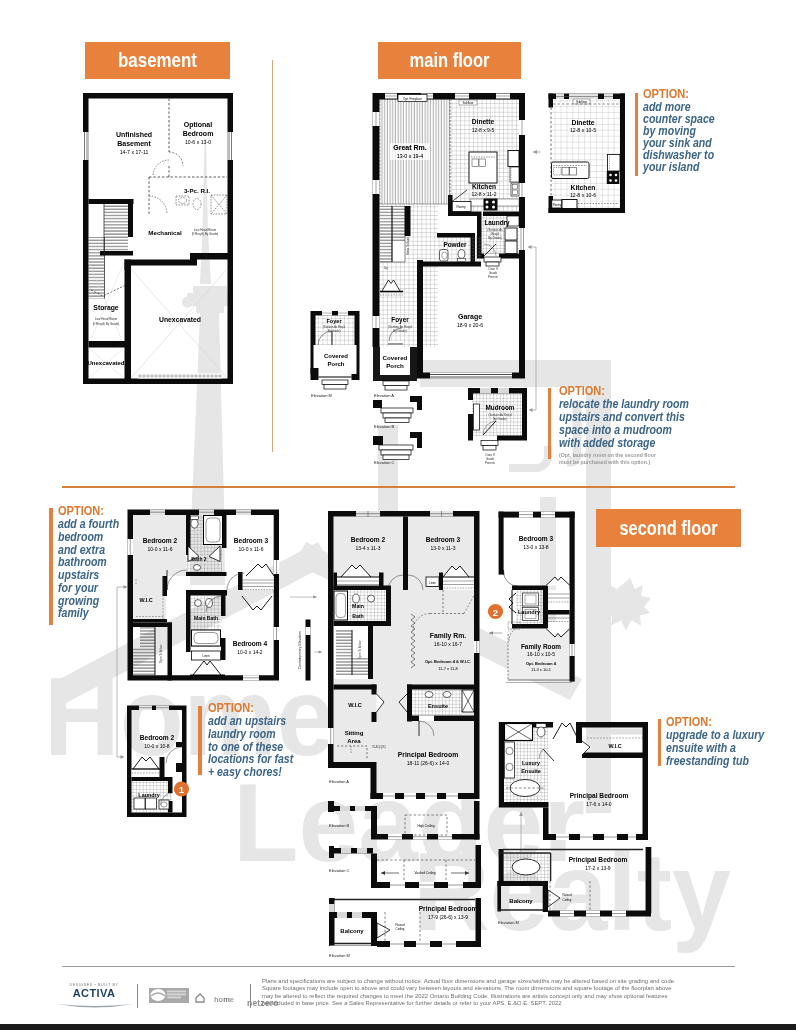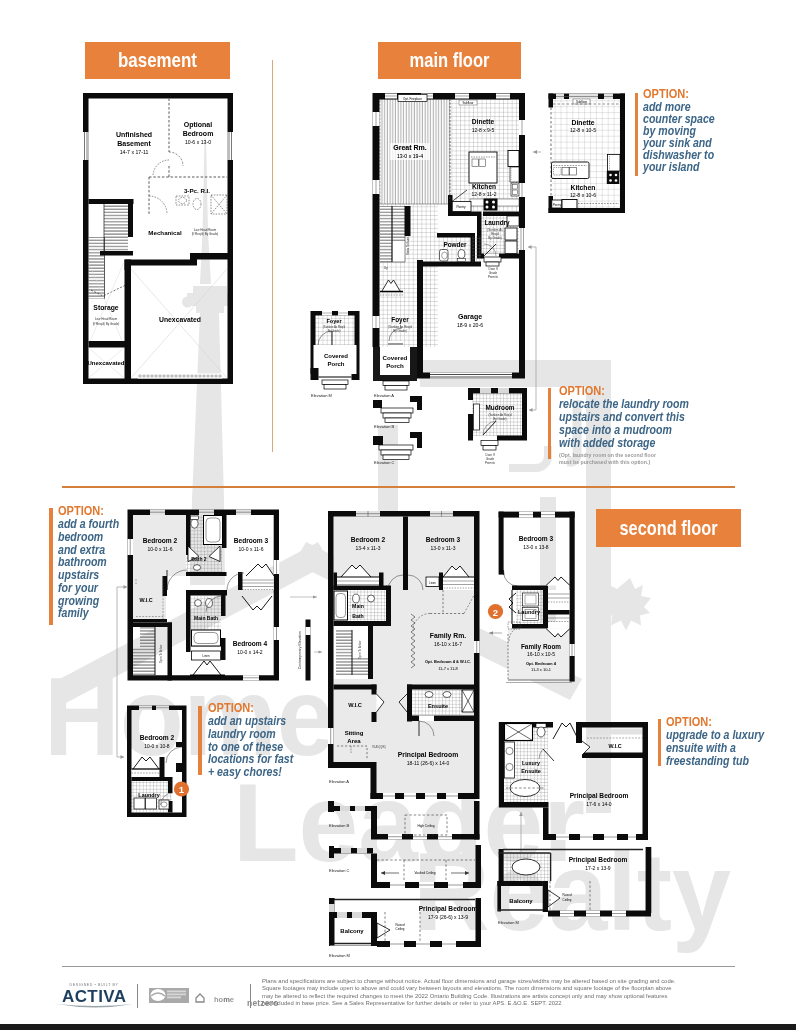--- a/index.html
+++ b/index.html
@@ -1107,21 +1107,21 @@
 </div>
 
 <div class="abs" style="left:658px;top:719px;width:3px;height:47px;background:#E5813C;"></div>
 <div class="abs" style="left:666px;top:715px;width:130px;">
   <div class="opt-orange2" style="font-size:12px;">OPTION:</div>
   <div class="opt-blue" style="font-size:12.3px;line-height:12.75px;">upgrade to a luxury<br>ensuite with a<br>freestanding tub</div>
 </div>
 
 <div class="abs" style="left:63px;top:983px;width:62px;text-align:center;font-size:3.6px;letter-spacing:0.6px;color:#777;">DESIGNED • BUILT BY</div>
 
-<div class="abs" style="left:62px;top:987px;width:64px;text-align:center;font-size:17px;font-weight:bold;color:#1d3e5f;letter-spacing:0.4px;">ACTIVA</div>
+<div class="abs" style="left:62px;top:987px;width:64px;text-align:center;font-size:11px;font-weight:bold;color:#1d3e5f;letter-spacing:0.4px;">ACTIVA</div>
 <svg class="abs" style="left:56px;top:1002px;" width="78" height="8" viewBox="0 0 78 8">
 
   <path d="M1 2 Q39 9 77 2 Q39 6 1 2 Z" fill="#9aa4ab"></path>
 </svg>
 
 <div class="abs" style="left:137px;top:984px;width:1px;height:24px;background:#888;"></div>
 
 <svg class="abs" style="left:149px;top:988px;" width="40" height="15" viewBox="0 0 40 15">
   <rect x="0" y="0" width="40" height="15" fill="#a9a9a9"></rect>
   <ellipse cx="9" cy="7" rx="7.5" ry="6" fill="#fff"></ellipse>

